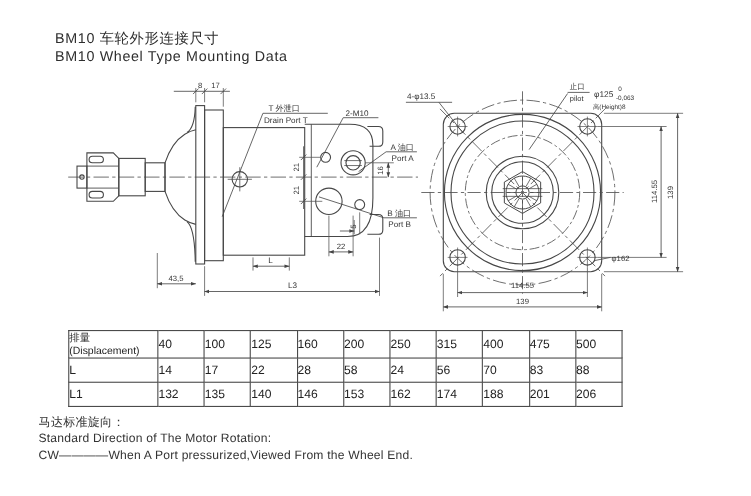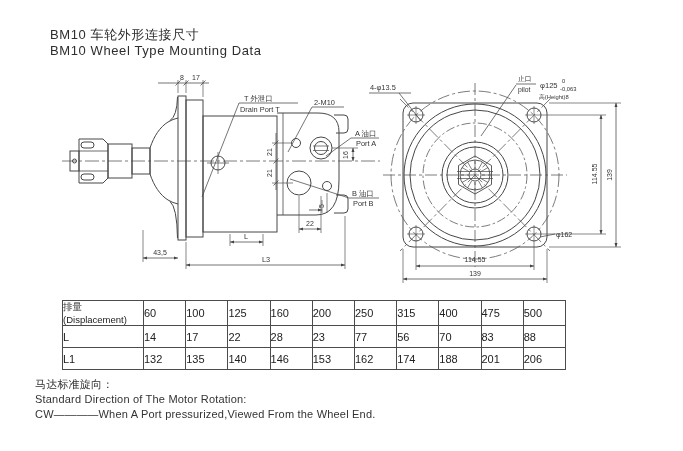--- a/index.html
+++ b/index.html
@@ -226,39 +226,39 @@
         <col style="width:42.2px">
       <col style="width:42.2px">
         <col style="width:42.2px">
         <col style="width:42.2px">
         <col style="width:42.2px">
         <col style="width:42.2px">
     </colgroup>
     <tbody>
         <tr>
       <th class="rowhead">排量(Displacement)</th>
-      <td>60</td>
+      <td>40</td>
       <td>100</td>
       <td>125</td>
       <td>160</td>
       <td>200</td>
       <td>250</td>
       <td>315</td>
       <td>400</td>
       <td>475</td>
       <td>500</td>
     </tr>
     <tr>
       <th class="rowhead">L</th>
       <td>14</td>
       <td>17</td>
       <td>22</td>
       <td>28</td>
-      <td>23</td>
-      <td>77</td>
+      <td>58</td>
+      <td>24</td>
       <td>56</td>
       <td>70</td>
       <td>83</td>
       <td>88</td>
     </tr>
     <tr>
       <th class="rowhead">L1</th>
       <td>132</td>
       <td>135</td>
       <td>140</td>

